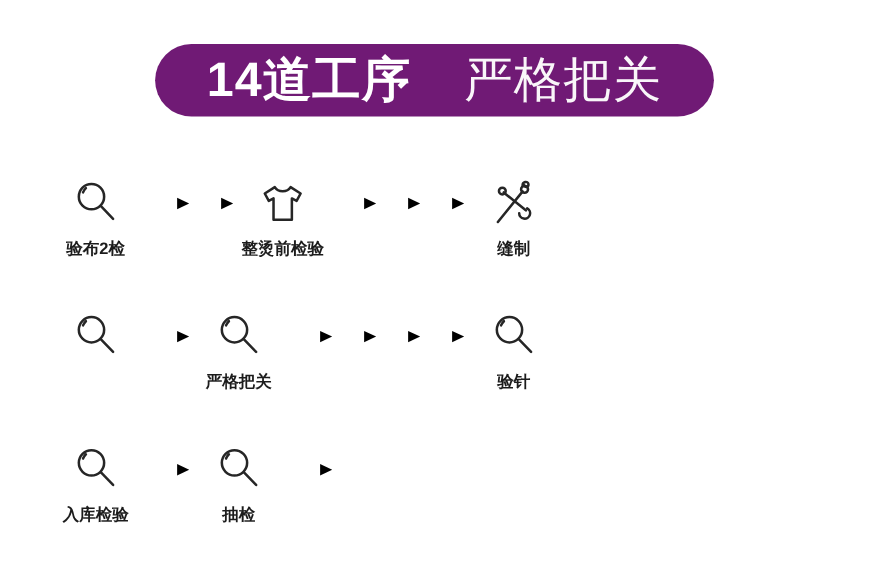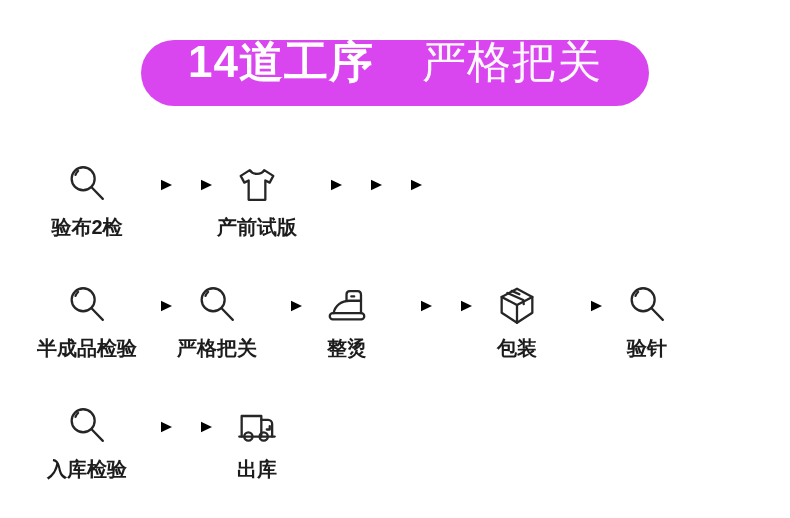--- a/index.html
+++ b/index.html
@@ -2,34 +2,34 @@
 <html><head>
 <meta charset="utf-8">
 <style>
   html,body{margin:0;padding:0;}
   body{
     width:790px;height:518px;background:#ffffff;overflow:hidden;position:relative;
     font-family:"Liberation Sans","DejaVu Sans",sans-serif;
   }
   .banner{
     margin:40px auto 0;width:508px;height:66px;border-radius:33px;
-    background:#d946ef;color:#ffffff;
-    display:flex;align-items:flex-start;justify-content:center;
+    background:#701a75;color:#ffffff;
+    display:flex;align-items:center;justify-content:center;
     font-size:44px;line-height:1;letter-spacing:1px;white-space:nowrap;gap:16px;
   }
   .banner .bold{font-weight:700;}
   .banner .light{font-weight:400;margin-left:32px;opacity:.96;}
   .rows{margin-top:56px;padding-left:42px;}
   .flow-row{display:flex;align-items:flex-start;margin-bottom:46px;}
   .flow-row:last-child{margin-bottom:0;}
   .step{width:90px;display:flex;flex-direction:column;align-items:center;}
   .step svg.ic{width:46px;height:46px;display:block;}
   .ic *{fill:none;stroke:#262626;stroke-width:2.4;stroke-linecap:round;stroke-linejoin:round;}
   .label{
-    margin-top:9px;font-size:20px;font-weight:600;color:#1C1C1C;
+    margin-top:9px;font-size:15px;font-weight:600;color:#1C1C1C;
     white-space:nowrap;text-align:center;line-height:20px;
   }
   .arrow{width:40px;height:12px;margin-top:17px;flex:none;display:block;}
 </style>
 </head>
 <body>
 
 <svg width="0" height="0" style="position:absolute" aria-hidden="true">
   <defs>
     <symbol id="i-magnifier" viewBox="0 0 48 48">
@@ -106,70 +106,63 @@
     <svg class="arrow">
         <use href="#i-arrow"></use>
       </svg>
     <svg class="arrow">
         <use href="#i-arrow"></use>
       </svg>
     <div class="step">
       <svg class="ic">
           <use href="#i-tshirt"></use>
         </svg>
-      <div class="label">产前试版</div>
+      <div class="label">整烫前检验</div>
     </div>
     <svg class="arrow">
         <use href="#i-arrow"></use>
       </svg>
     <svg class="arrow">
         <use href="#i-arrow"></use>
       </svg>
     <svg class="arrow">
         <use href="#i-arrow"></use>
       </svg>
+    <div class="step">
+      <svg class="ic">
+          <use href="#i-needle"></use>
+        </svg>
+      <div class="label">缝制</div>
+    </div>
   </div>
 
   <div class="flow-row">
     <div class="step">
       <svg class="ic">
           <use href="#i-magnifier"></use>
         </svg>
-      <div class="label">半成品检验</div>
     </div>
     <svg class="arrow">
         <use href="#i-arrow"></use>
       </svg>
     <div class="step">
       <svg class="ic">
           <use href="#i-magnifier"></use>
         </svg>
       <div class="label">严格把关</div>
     </div>
     <svg class="arrow">
         <use href="#i-arrow"></use>
       </svg>
-    <div class="step">
-      <svg class="ic">
-          <use href="#i-iron"></use>
-        </svg>
-      <div class="label">整烫</div>
-    </div>
     <svg class="arrow">
         <use href="#i-arrow"></use>
       </svg>
     <svg class="arrow">
         <use href="#i-arrow"></use>
       </svg>
-    <div class="step">
-      <svg class="ic">
-          <use href="#i-box"></use>
-        </svg>
-      <div class="label">包装</div>
-    </div>
     <svg class="arrow">
         <use href="#i-arrow"></use>
       </svg>
     <div class="step">
       <svg class="ic">
           <use href="#i-magnifier"></use>
         </svg>
       <div class="label">验针</div>
     </div>
   </div>
@@ -177,24 +170,24 @@
   <div class="flow-row">
     <div class="step">
       <svg class="ic">
           <use href="#i-magnifier"></use>
         </svg>
       <div class="label">入库检验</div>
     </div>
     <svg class="arrow">
         <use href="#i-arrow"></use>
       </svg>
+    <div class="step">
+      <svg class="ic">
+          <use href="#i-magnifier"></use>
+        </svg>
+      <div class="label">抽检</div>
+    </div>
     <svg class="arrow">
         <use href="#i-arrow"></use>
       </svg>
-    <div class="step">
-      <svg class="ic">
-          <use href="#i-truck"></use>
-        </svg>
-      <div class="label">出库</div>
-    </div>
   </div>
 
 </div>
 
 </body></html>

